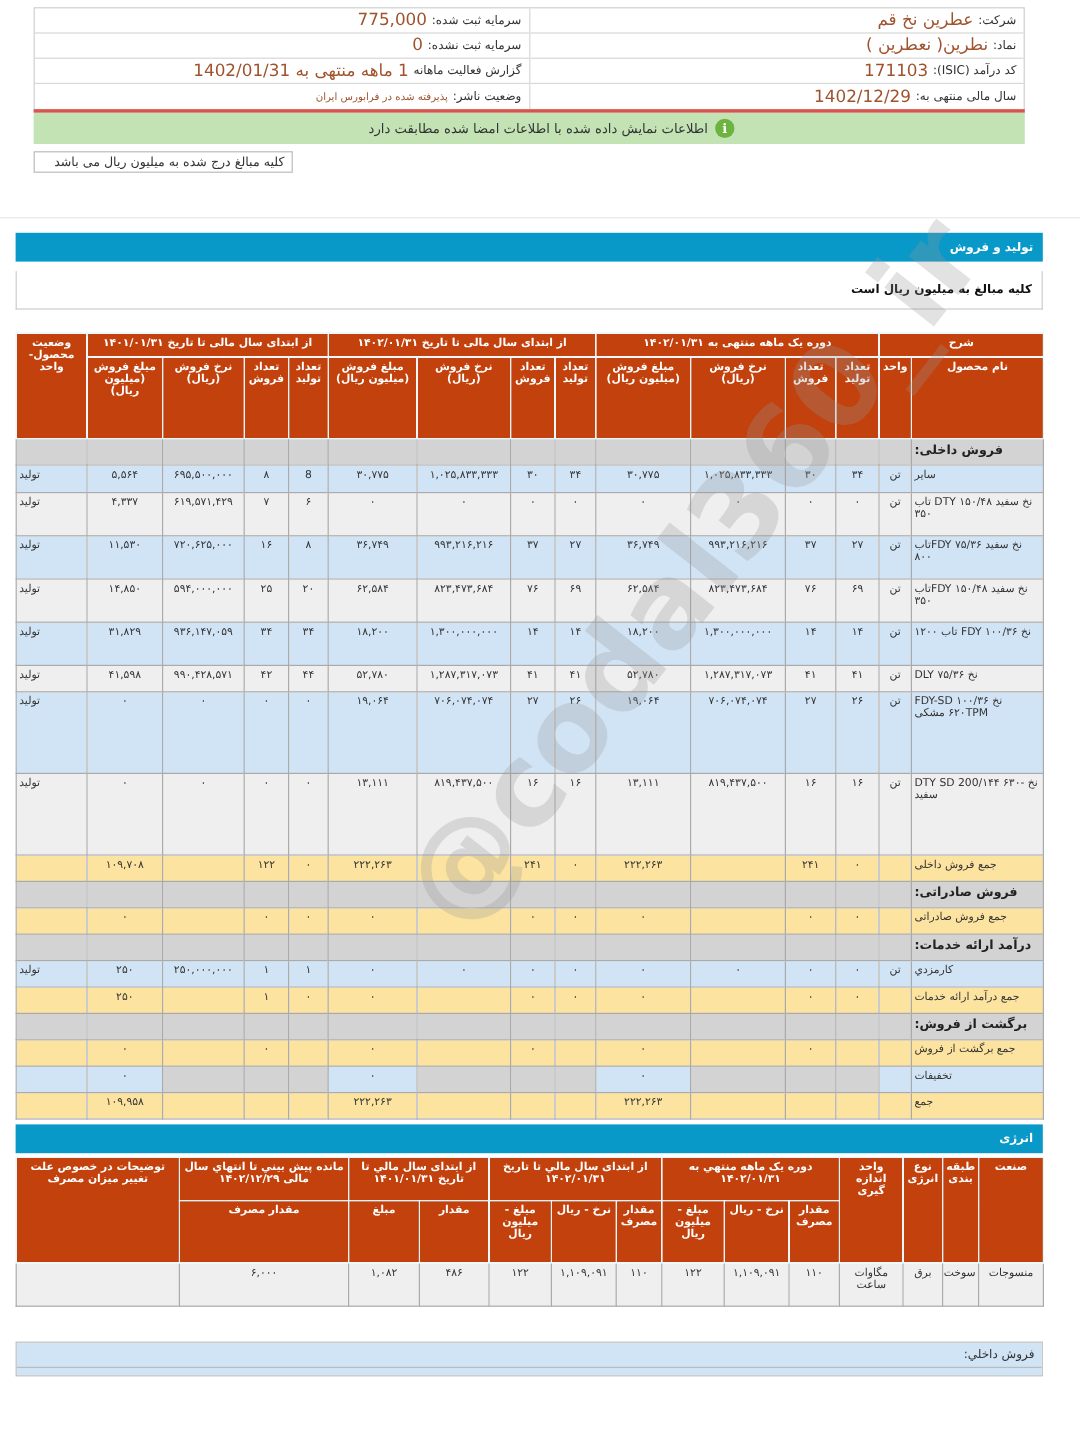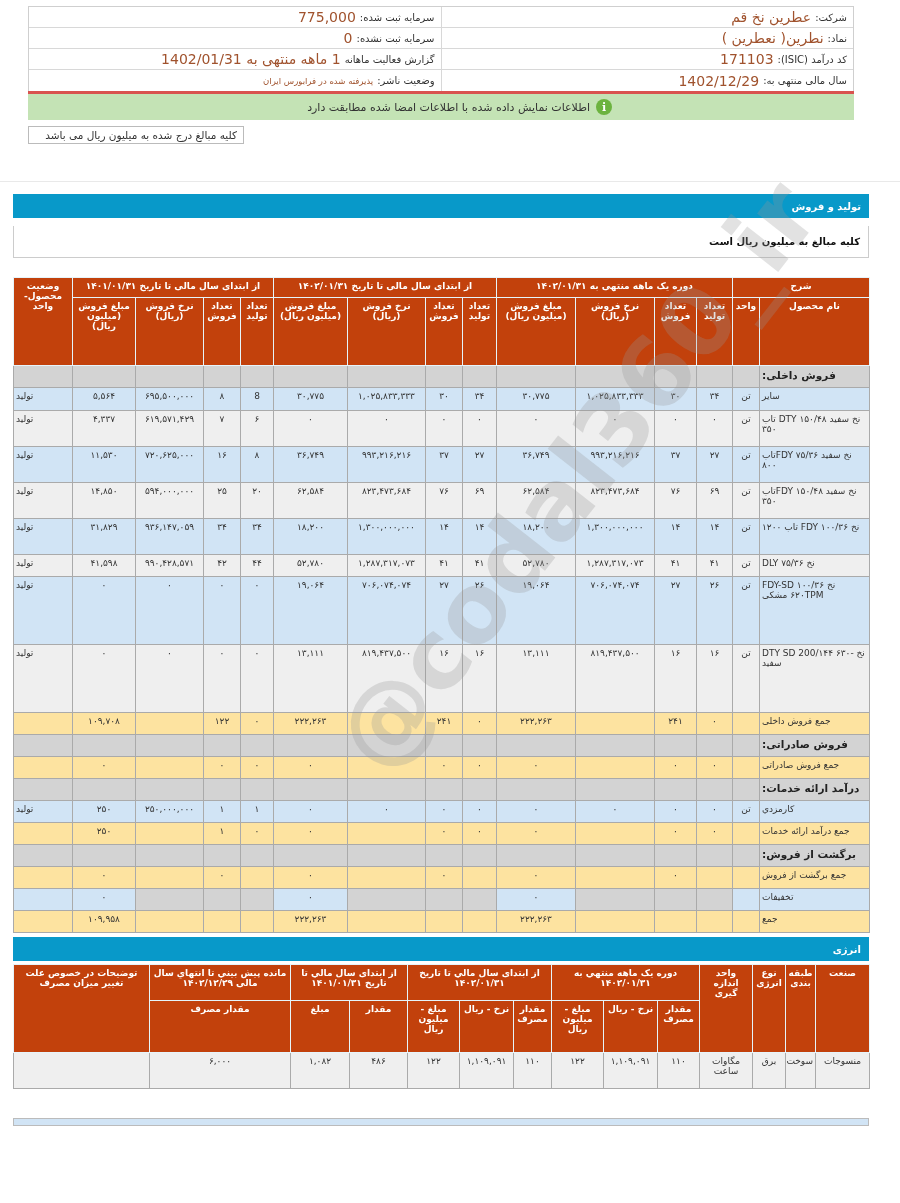--- a/index.html
+++ b/index.html
@@ -532,16 +532,19 @@
     <td>۱۲۲</td>
     <td>۴۸۶</td>
     <td>۱,۰۸۲</td>
     <td>۶,۰۰۰</td>
     <td></td>
   </tr>
 </tbody>
   </table>
 
 <div class="wrap notes">
+  <div class="note-row b">
+      <span>فروش داخلي:</span>
+    </div>
   <div class="note-row thin"></div>
 </div>
 
 <div class="watermark">@codal360_ir</div>
 
 </body></html>

